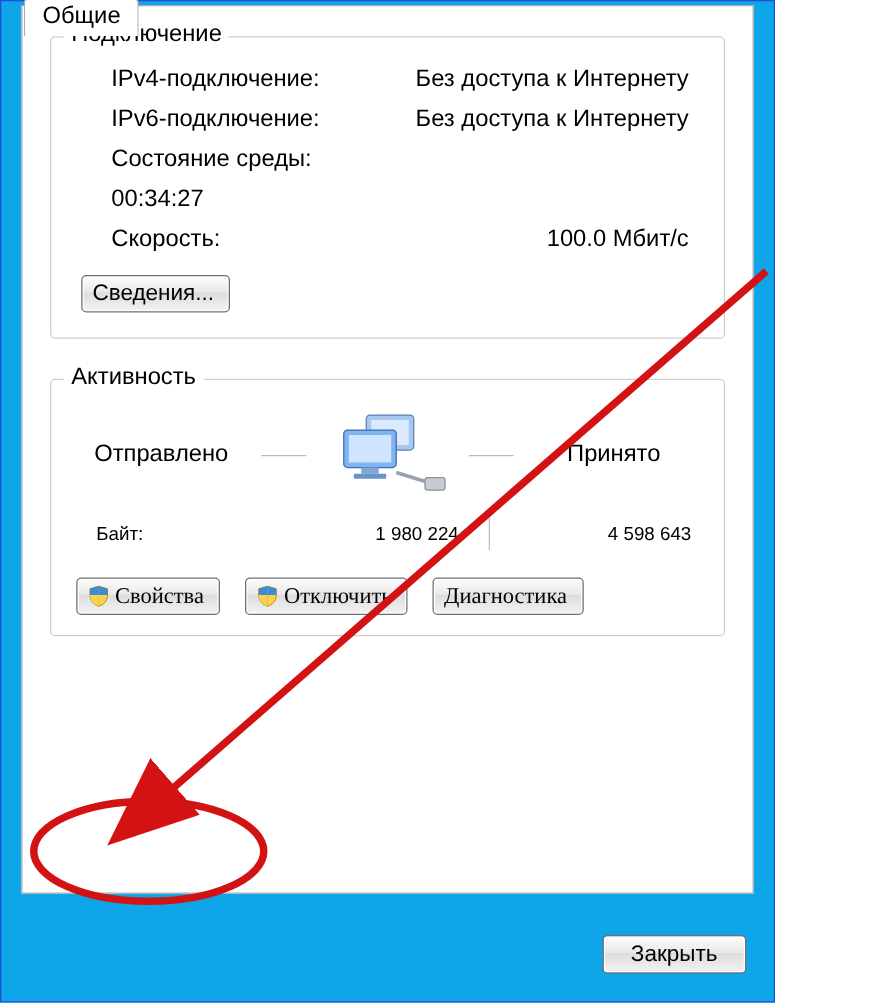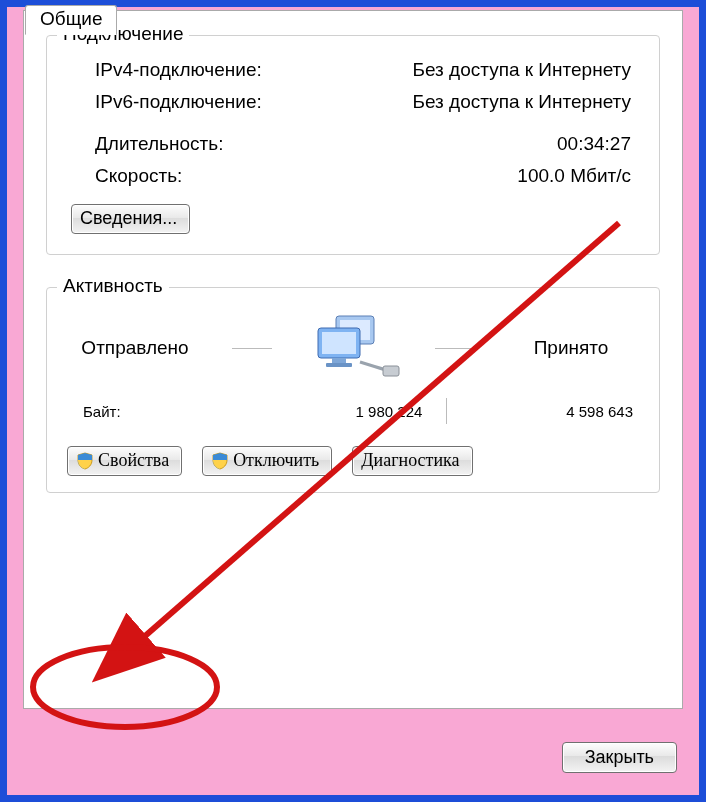--- a/index.html
+++ b/index.html
@@ -7,24 +7,24 @@
     padding: 0;
     width: 710px;
     height: 806px;
     font-family: "Segoe UI", Tahoma, Arial, sans-serif;
     font-size: 19px;
     color: #000;
     background: #fff;
   }
   .dialog {
     position: relative;
-    width: 706px;
+    width: 620px;
     height: 802px;
-    border: 7px solid #1d4ed8;
-    background: #f9a8d4;
+    border: 1px solid #1d4ed8;
+    background: #0ea5e9;
     box-sizing: border-box;
   }
   .tab-strip {
     position: absolute;
     top: -2px;
     left: 18px;
     z-index: 2;
   }
   .tab {
     display: inline-block;
@@ -158,23 +158,23 @@
 
       <div class="kv-row">
         <span class="kv-label">IPv4-подключение:</span>
         <span class="kv-value">Без доступа к Интернету</span>
       </div>
       <div class="kv-row">
         <span class="kv-label">IPv6-подключение:</span>
         <span class="kv-value">Без доступа к Интернету</span>
       </div>
       <div class="kv-row">
-      </div>
-      <div class="kv-row">
-        <span class="kv-label">Длительность:</span>
+        <span class="kv-label">Состояние среды:</span>
+      </div>
+      <div class="kv-row">
         <span class="kv-value">00:34:27</span>
       </div>
       <div class="kv-row">
         <span class="kv-label">Скорость:</span>
         <span class="kv-value">100.0 Мбит/с</span>
       </div>
 
       <div class="details-btn-row">
         <button class="win-btn">
           <span>Сведения...</span>

